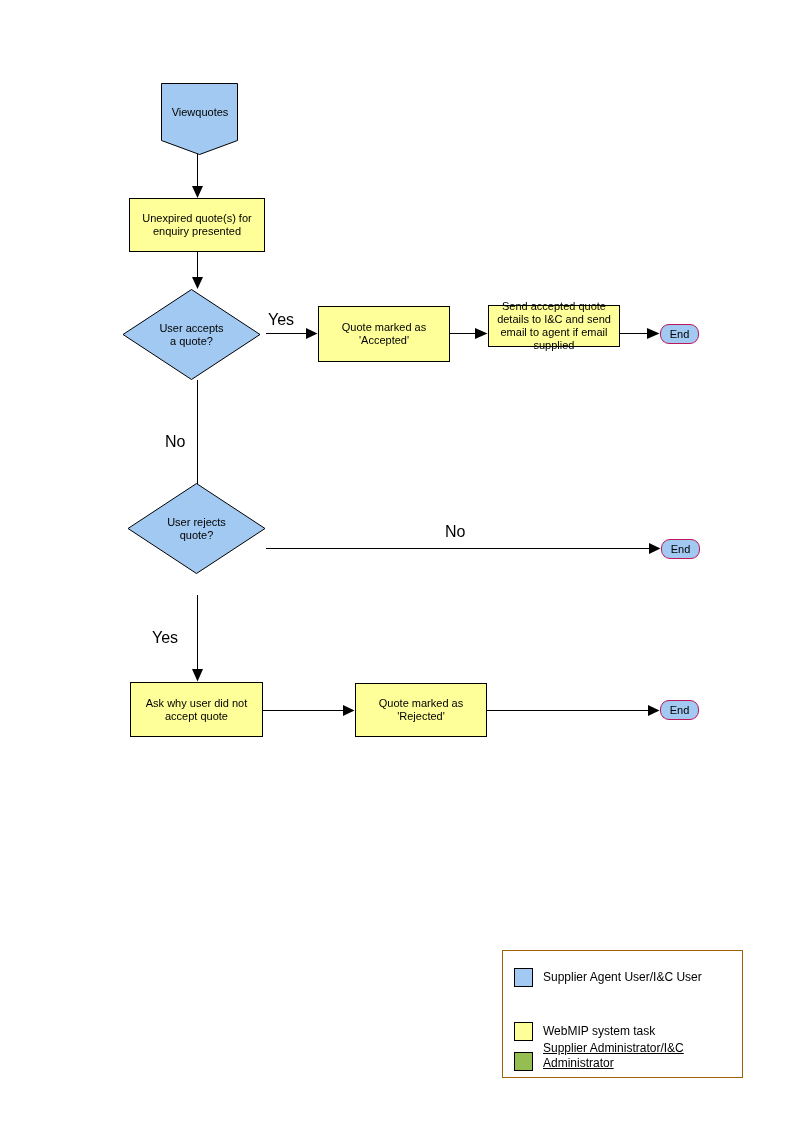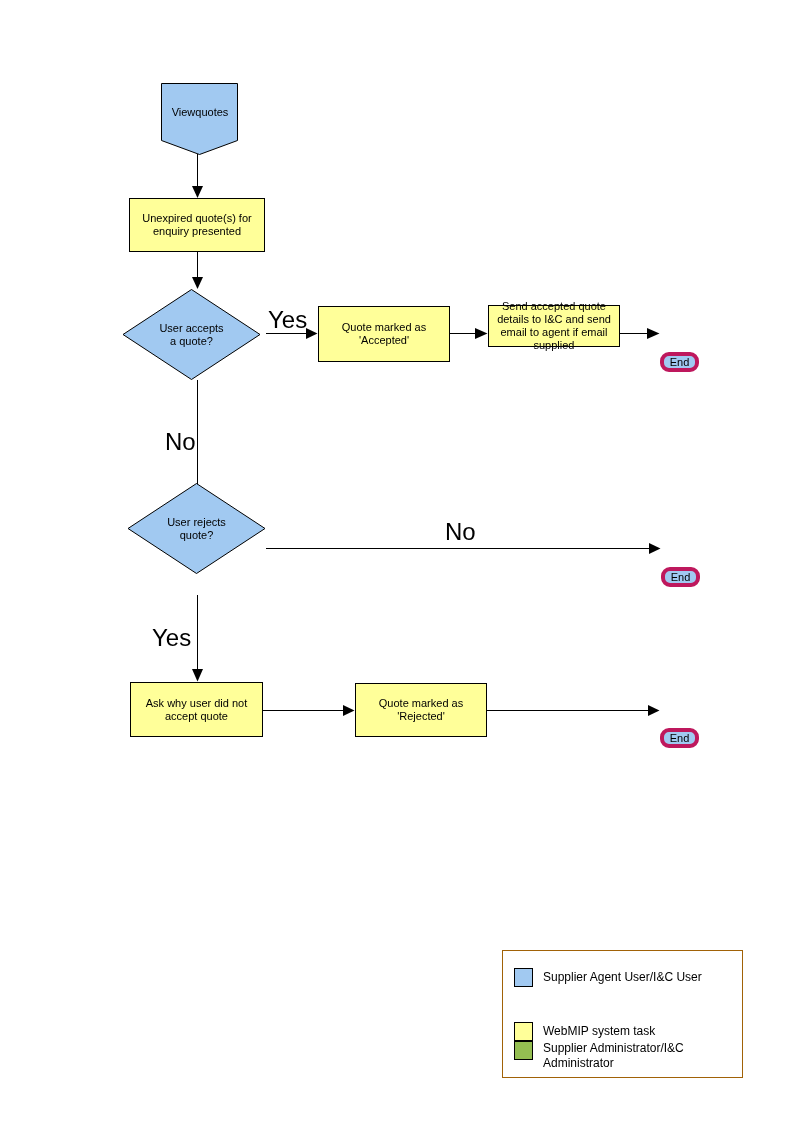--- a/index.html
+++ b/index.html
@@ -7,27 +7,27 @@
         font-family:"Liberation Sans","DejaVu Sans",sans-serif;color:#000;overflow:hidden;}
   .connectors{position:absolute;left:0;top:0;}
   .node{position:absolute;}
   .rect-node{border:1px solid #000;box-sizing:border-box;}
   .shape-svg{position:absolute;left:0;top:0;display:block;}
   .node-text{position:absolute;left:0;top:0;right:0;bottom:0;display:flex;align-items:center;
              justify-content:center;text-align:center;font-size:11px;line-height:13px;
              white-space:pre-line;}
   .pentagon-text{bottom:13px;}
   .diamond-text{padding:0 18px;}
-  .terminal{position:absolute;border:4px solid #be185d;border-radius:9px;box-sizing:border-box;
-            display:flex;align-items:flex-start;justify-content:center;font-size:11px;margin-top:28px;}
-  .edge-label{position:absolute;font-size:24px;line-height:26px;}
+  .terminal{position:absolute;border:1px solid #be185d;border-radius:9px;box-sizing:border-box;
+            display:flex;align-items:center;justify-content:center;font-size:11px;}
+  .edge-label{position:absolute;font-size:16px;line-height:26px;}
   .legend{position:absolute;left:502px;top:950px;width:241px;height:128px;
           border:1px solid #a16207;box-sizing:border-box;background:#fff;}
   .legend-row{position:absolute;left:11px;display:flex;align-items:center;}
-  .legend-row.top-align{align-items:flex-start;}
+  .legend-row.top-align{align-items:flex-end;text-decoration:underline;}
   .legend-swatch{width:19px;height:19px;border:1px solid #000;box-sizing:border-box;flex:none;}
   .legend-label{margin-left:10px;font-size:12px;line-height:15px;white-space:pre-line;}
 </style>
 </head>
 <body>
 
 <div class="page">
 
   <svg class="connectors" width="794" height="1123" viewBox="0 0 794 1123">
     <g stroke="#000" stroke-width="1" fill="#000">

